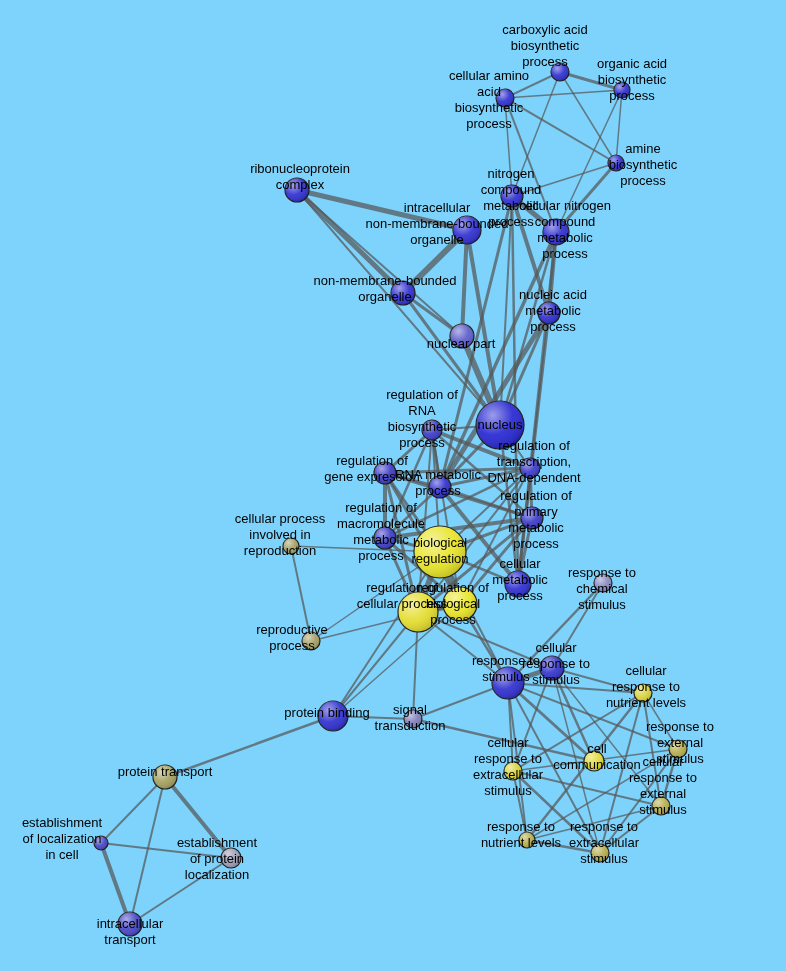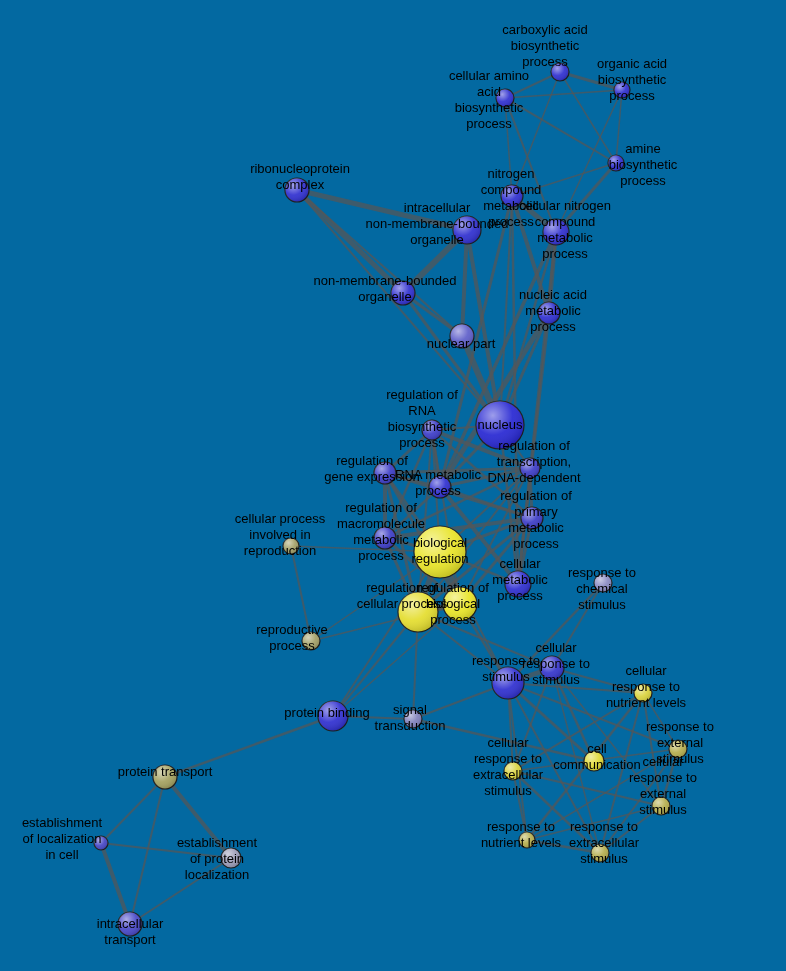--- a/index.html
+++ b/index.html
@@ -4,21 +4,21 @@
 <style>
   html, body {
     margin: 0;
     padding: 0;
     background: #ffffff;
   }
   .canvas-wrap {
     position: relative;
     width: 786px;
     height: 971px;
-    background: #0369a1;
+    background: #7dd3fc;
     overflow: hidden;
     font-family: "Liberation Sans", "DejaVu Sans", sans-serif;
   }
   svg { display: block; }
   .edge {
     stroke-opacity: 0.72;
     stroke-linecap: round;
   }
   .node {
     stroke: #1f1f1f;

